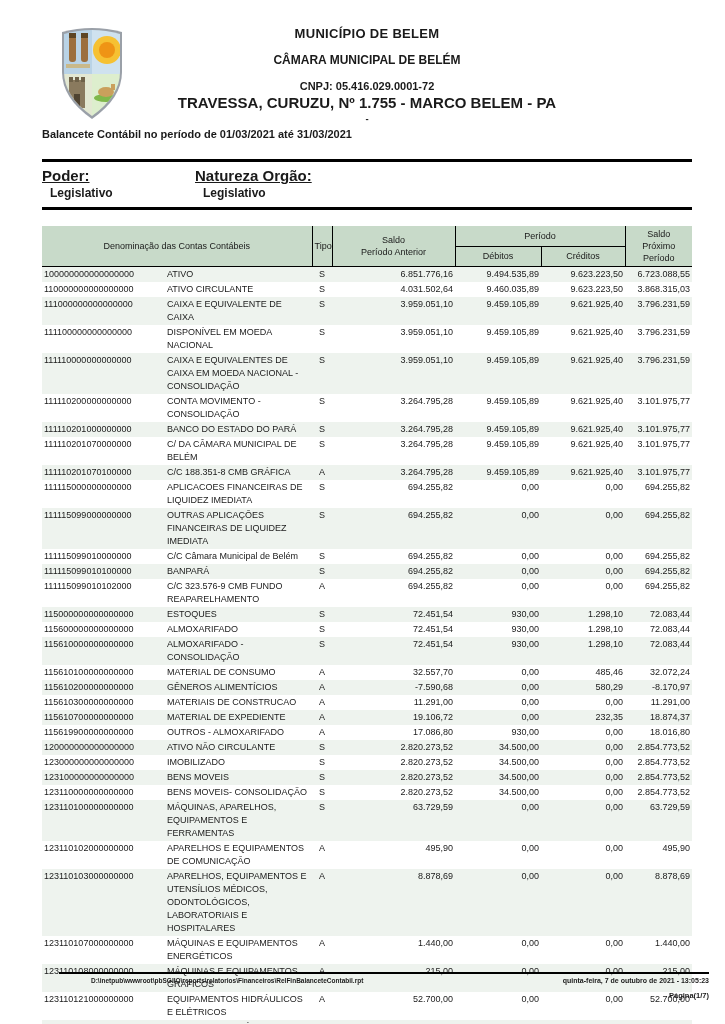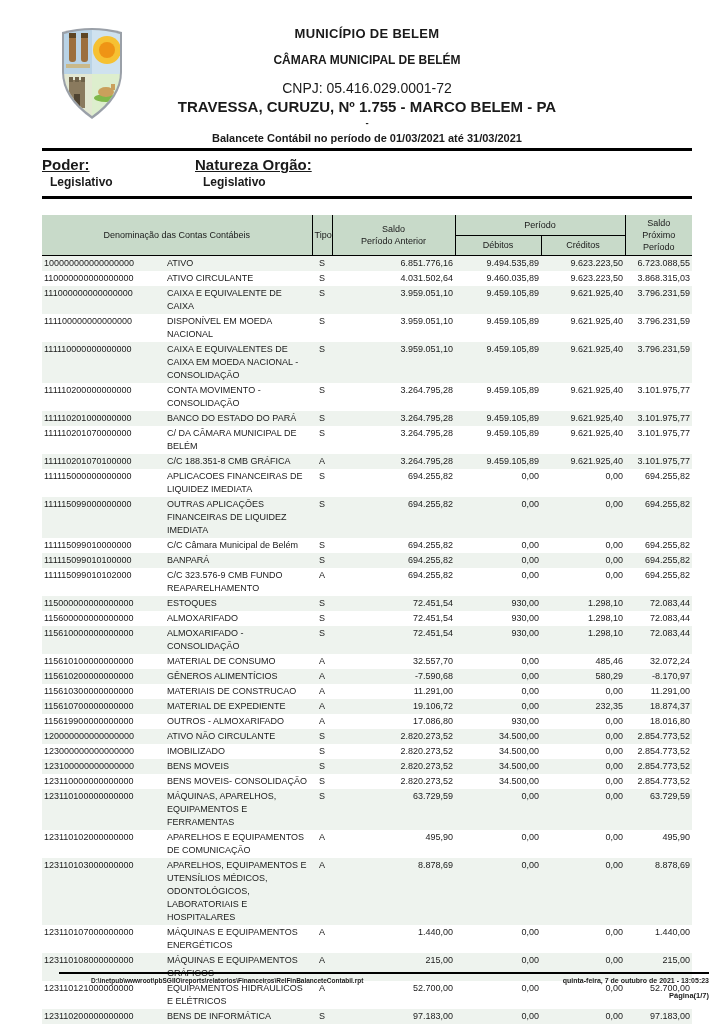--- a/index.html
+++ b/index.html
@@ -15,26 +15,26 @@
     background:#fff;
     font-family:"Liberation Sans", sans-serif;
     color:var(--ink);
     overflow:hidden;
   }
   .report{position:absolute;left:42px;top:0;width:650px;}
   .crest{position:absolute;left:14px;top:24px;width:72px;height:96px;}
   .head-block{padding-top:26px;text-align:center;}
   .muni{font-size:13px;font-weight:bold;letter-spacing:.3px;}
   .org{font-size:12px;font-weight:bold;margin-top:12px;}
-  .cnpj{font-size:14px;font-weight:normal;margin-top:13px;}
+  .cnpj{font-size:11px;font-weight:bold;margin-top:13px;}
   .addr{font-size:15px;font-weight:bold;margin-top:2px;}
   .dash{font-size:9.5px;font-weight:bold;margin-top:2px;}
   .title-band{
-    text-align:center;font-size:11px;font-weight:bold;
-    padding:4px 0 4px;border-bottom:3px solid #000;
+    font-size:11px;font-weight:bold;
+    padding:4px 0 19px;border-bottom:3px solid #000;
   }
   .info-section{border-bottom:3px solid #000;padding:5px 0 7px;}
   .info-row{display:flex;}
   .info-col1{width:153px;}
   .info-label{font-size:15px;font-weight:bold;text-decoration:underline;}
   .info-value{font-size:12px;font-weight:bold;padding-left:8px;margin-top:2px;}
   .info-block2{margin-top:8px;}
   .acct-table{
     width:650px;margin-top:16px;
     border-collapse:collapse;table-layout:fixed;

